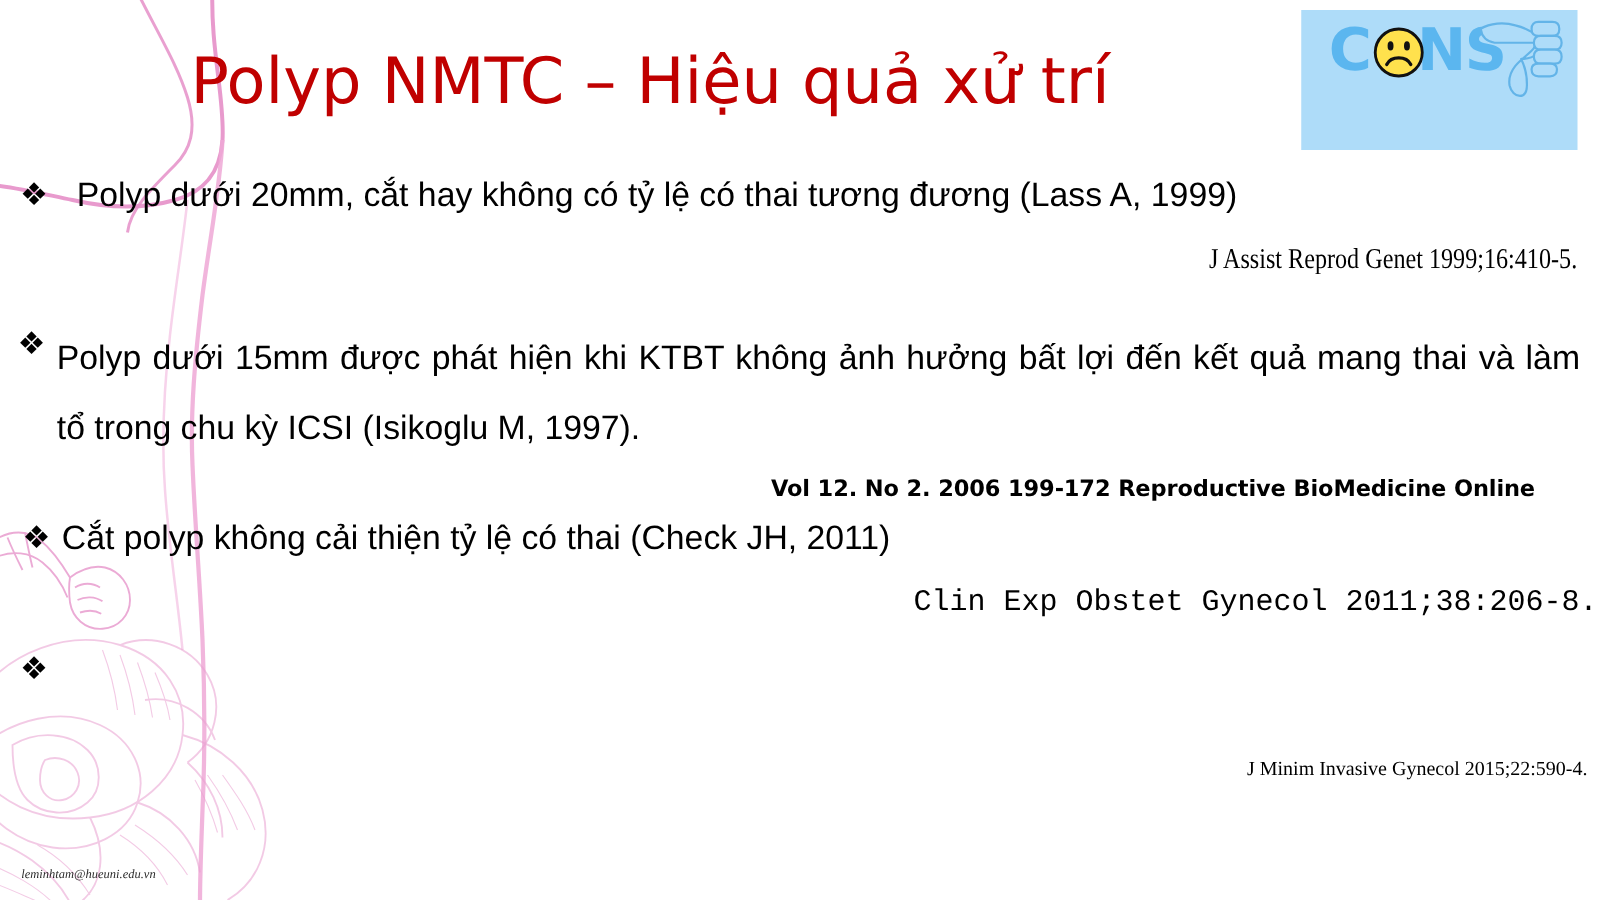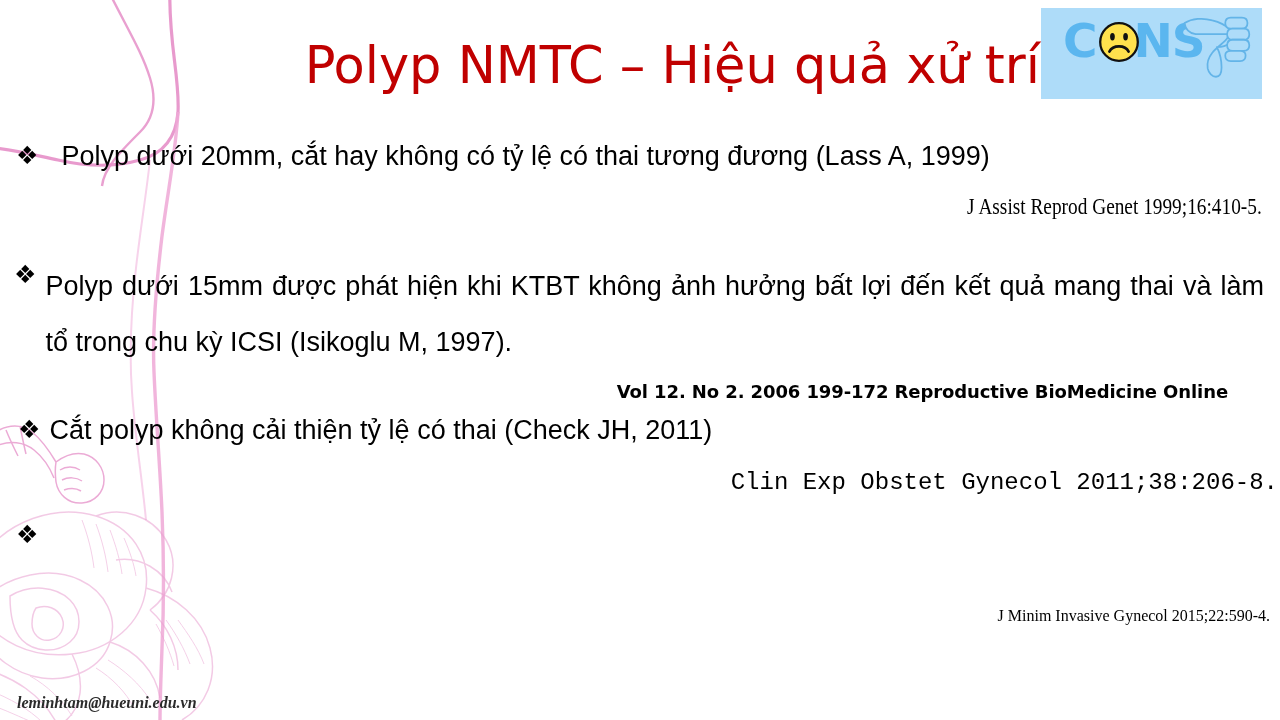--- a/index.html
+++ b/index.html
@@ -23,21 +23,21 @@
     width: 1280px; height: 720px;
     pointer-events: none;
   }
 
   
   #cons-badge {
     position: absolute;
     left: 1041px;
     top: 8px;
     width: 221px;
-    height: 91px;
+    height: 112px;
     background: #AEDCF9;
     overflow: hidden;
   }
   #cons-badge .cons-word {
     position: absolute;
     left: 22px;
     top: 8px;
     font-family: "DejaVu Sans", sans-serif;
     font-weight: bold;
     font-size: 47px;
@@ -62,21 +62,21 @@
     width: 74px;
     height: 74px;
   }
 
   
   #title {
     position: absolute;
     left: 0;
     top: 36px;
     width: 1040px;
-    text-align: right;
+    text-align: center;
     color: #C00000;
     font-family: "DejaVu Sans", sans-serif;
     font-weight: normal;
     font-size: 51px;
     line-height: 60px;
     letter-spacing: 0px;
     white-space: nowrap;
   }
 
   
@@ -165,22 +165,22 @@
     font-size: 16px;
   }
 
   
   #footer-email {
     position: absolute;
     left: 17px;
     top: 694px;
     font-family: "Liberation Serif", serif;
     font-style: italic;
-    font-weight: bold;
-    font-size: 16px;
+    font-weight: normal;
+    font-size: 10px;
     color: #2b2b2b;
     white-space: nowrap;
   }
 </style>
 </head>
 <body>
 
 <div id="slide">
 
   <svg id="bg-art" viewBox="0 0 1280 720" xmlns="http://www.w3.org/2000/svg">

